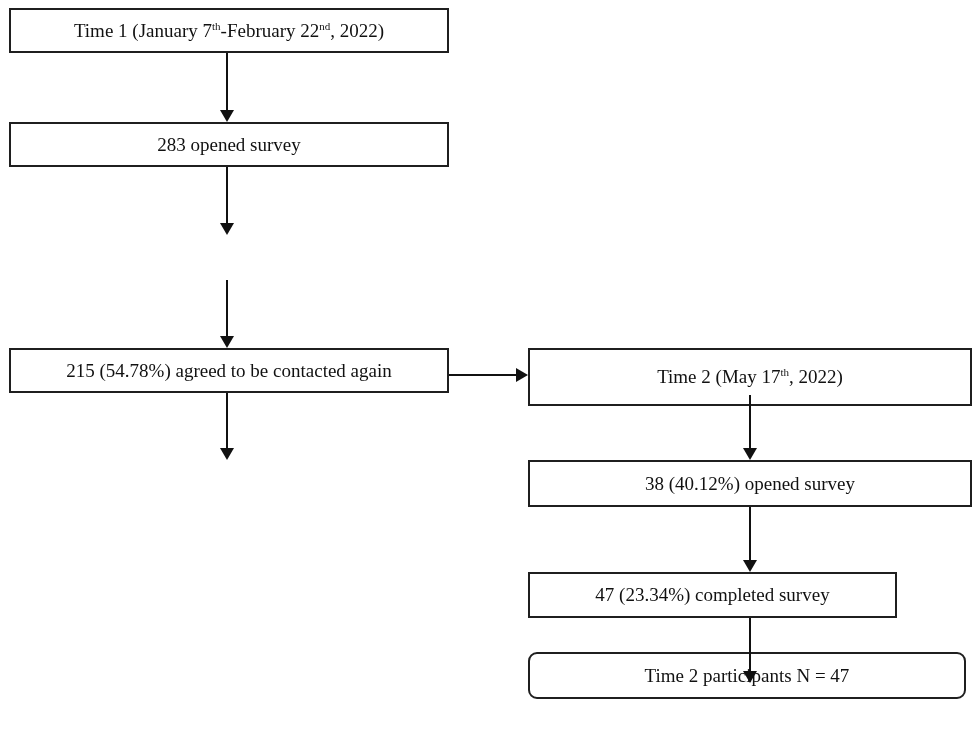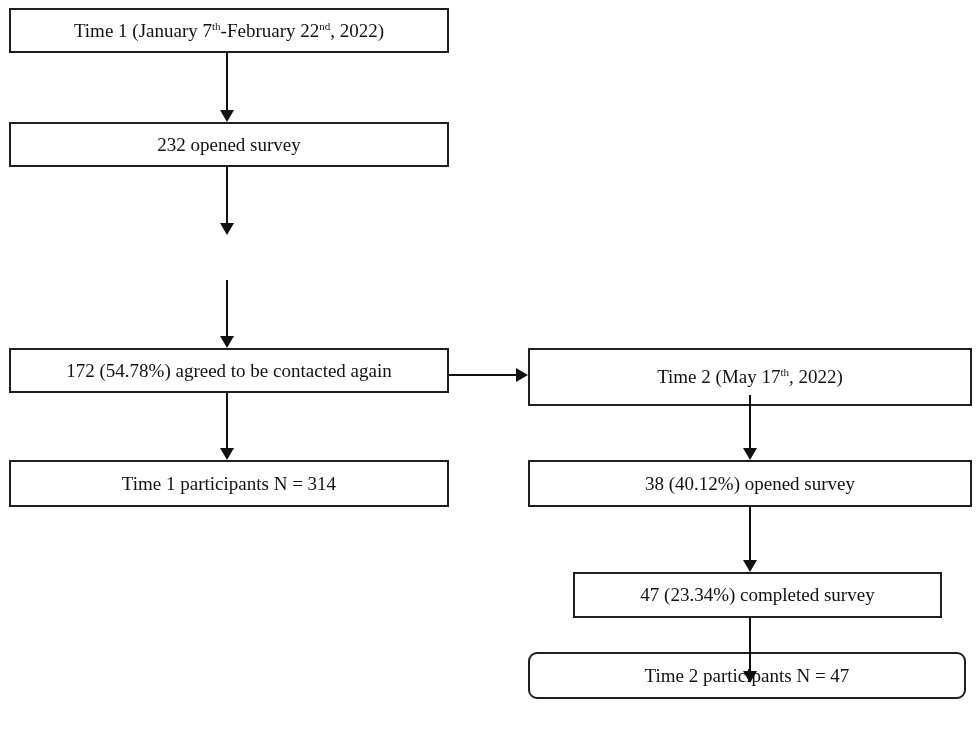--- a/index.html
+++ b/index.html
@@ -71,41 +71,38 @@
 </head>
 <body>
 
 <div class="figure">
 
   <div class="box" style="left:9px;top:8px;width:440px;height:45px;">
     <span class="txt"><span>Time 1 (January 7</span><sup class="sup">th</sup><span>-February 22</span><sup class="sup">nd</sup><span>, 2022)</span></span>
   </div>
 
   <div class="box" style="left:9px;top:122px;width:440px;height:45px;">
-    <span class="txt">232 opened survey</span>
+    <span class="txt">283 opened survey</span>
   </div>
 
 
   <div class="box" style="left:9px;top:348px;width:440px;height:45px;">
-    <span class="txt">172 (54.78%) agreed to be contacted again</span>
+    <span class="txt">215 (54.78%) agreed to be contacted again</span>
   </div>
 
-  <div class="box" style="left:9px;top:460px;width:440px;height:47px;">
-    <span class="txt">Time 1 participants N = 314</span>
-  </div>
 
   <div class="box" style="left:528px;top:348px;width:444px;height:58px;">
     <span class="txt"><span>Time 2 (May 17</span><sup class="sup">th</sup><span>, 2022)</span></span>
   </div>
 
   <div class="box" style="left:528px;top:460px;width:444px;height:47px;">
     <span class="txt">38 (40.12%) opened survey</span>
   </div>
 
-  <div class="box" style="left:528px;top:572px;width:369px;height:46px;margin-left:45px;">
+  <div class="box" style="left:528px;top:572px;width:369px;height:46px;">
     <span class="txt">47 (23.34%) completed survey</span>
   </div>
 
   <div class="box" style="left:528px;top:652px;width:438px;height:47px;border-radius:9px;">
     <span class="txt">Time 2 participants N = 47</span>
   </div>
 
   <div class="arrow arrow-v" style="left:220px;top:53px;height:69px;">
     <div class="shaft-v"></div>
     <div class="head-down"></div>

